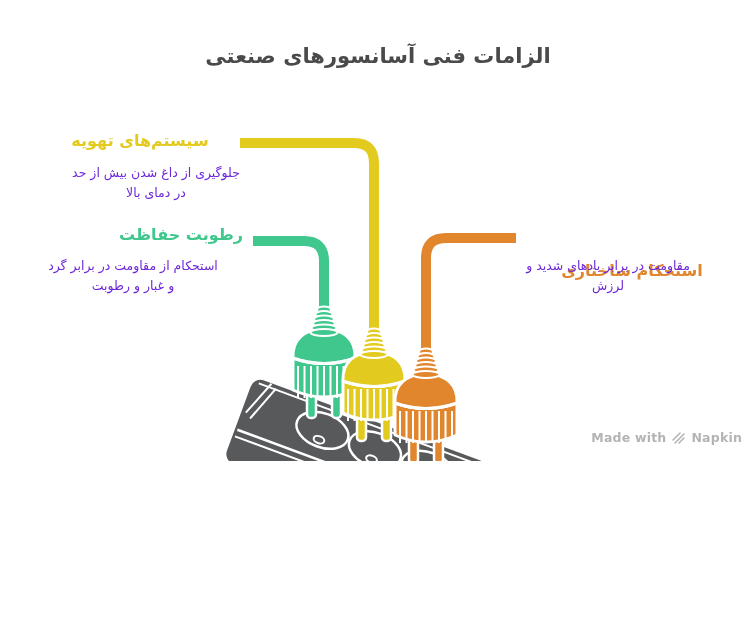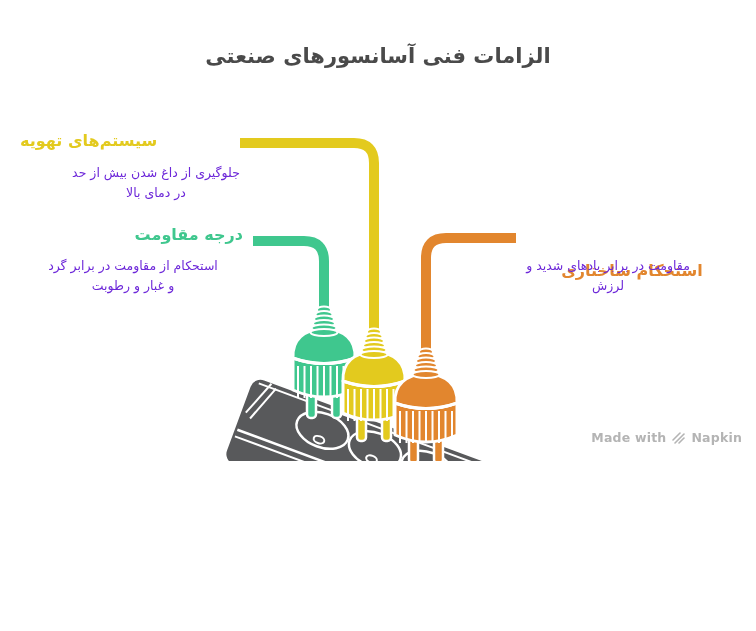--- a/index.html
+++ b/index.html
@@ -8,21 +8,21 @@
     font-family:"DejaVu Sans", sans-serif;margin:0 auto;
   }
   .title{
     position:absolute;top:44px;left:0;width:756px;text-align:center;
     font-size:21px;font-weight:bold;color:#4a4a4a;margin:0;direction:rtl;
   }
   .art{position:absolute;top:0;left:0;}
   .heading{
     position:absolute;font-size:16px;font-weight:bold;direction:rtl;line-height:22px;
   }
-  .heading.yellow{color:#e3ca1e;left:20px;width:208px;top:130px;text-align:left;}
+  .heading.yellow{color:#e3ca1e;left:36px;width:208px;top:130px;text-align:center;}
   .heading.green {color:#3fc78e;left:20px;width:223px;top:224px;text-align:right;}
   .heading.orange{color:#e2862e;left:537px;width:190px;top:224px;text-align:center;margin-top:36px;}
   .desc{
     position:absolute;font-size:12.5px;color:#6d28d9;direction:rtl;text-align:center;
     line-height:1.6;white-space:pre-line;
   }
   .desc.yellow{left:46px;width:220px;top:163px;}
   .desc.green {left:23px;width:220px;top:256px;}
   .desc.orange{left:498px;width:220px;top:256px;}
   .footer{
@@ -124,21 +124,21 @@
         <ellipse cx="426" cy="370" rx="12.5" ry="3.6"></ellipse>
         <ellipse cx="426" cy="374.5" rx="13.5" ry="3.6"></ellipse>
       </g>
     </g>
   </svg>
 
   <div class="heading yellow">سیستم‌های تهویه</div>
   <div class="desc yellow">جلوگیری از داغ شدن بیش از حد
 در دمای بالا</div>
 
-  <div class="heading green">درجه مقاومت</div>
+  <div class="heading green">رطوبت حفاظت</div>
   <div class="desc green">استحکام از مقاومت در برابر گرد
 و غبار و رطوبت</div>
 
   <div class="heading orange">استحکام ساختاری</div>
   <div class="desc orange">مقاومت در برابر بادهای شدید و
 لرزش</div>
 
   <div class="footer">
     <span>Made with</span>
     <svg width="15" height="14" viewBox="0 0 15 14">

